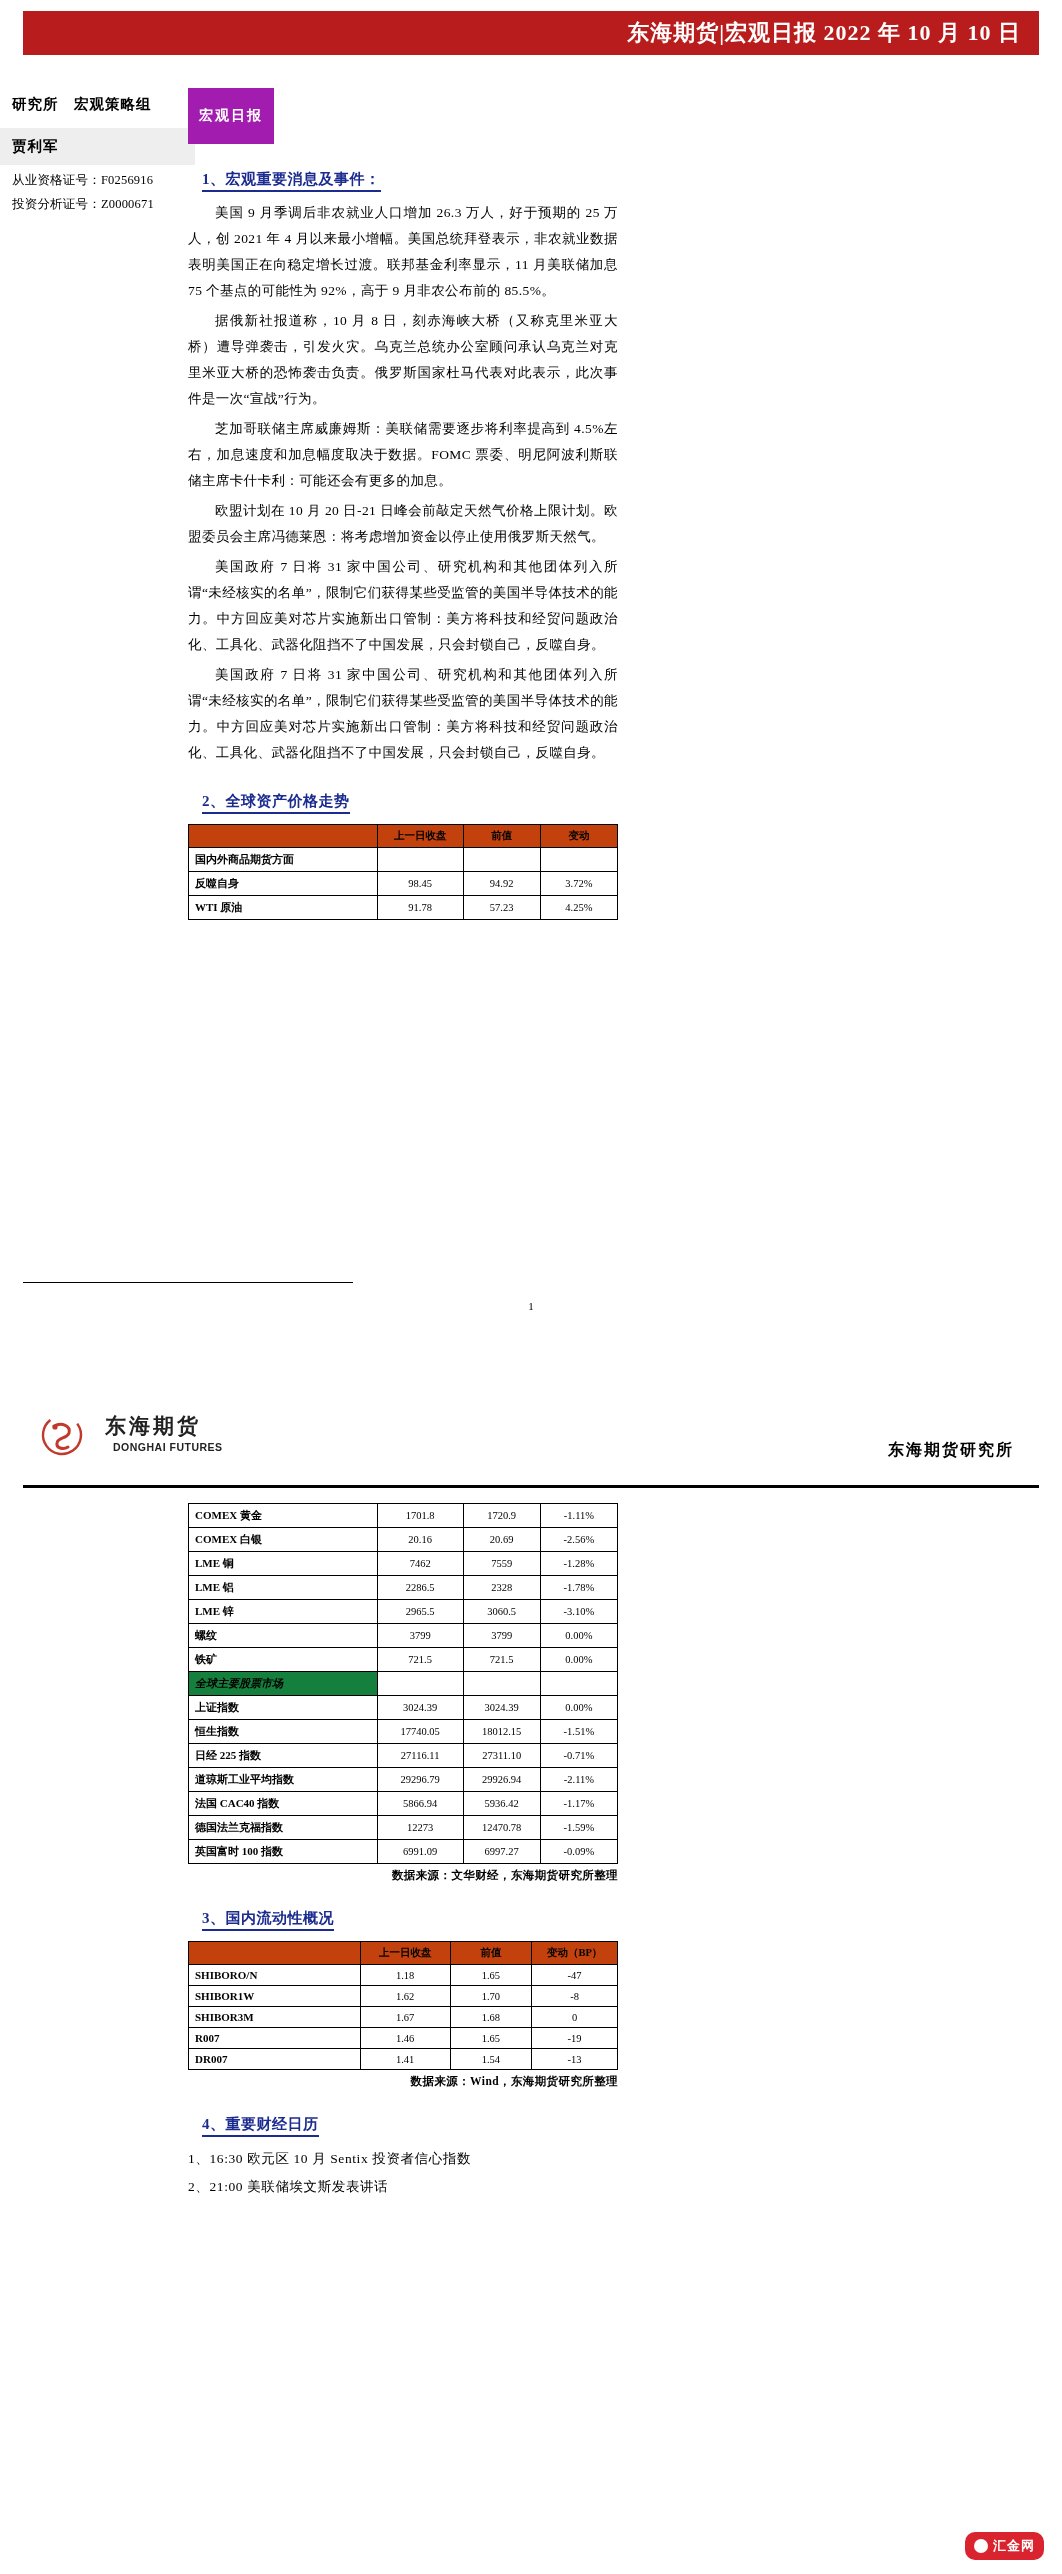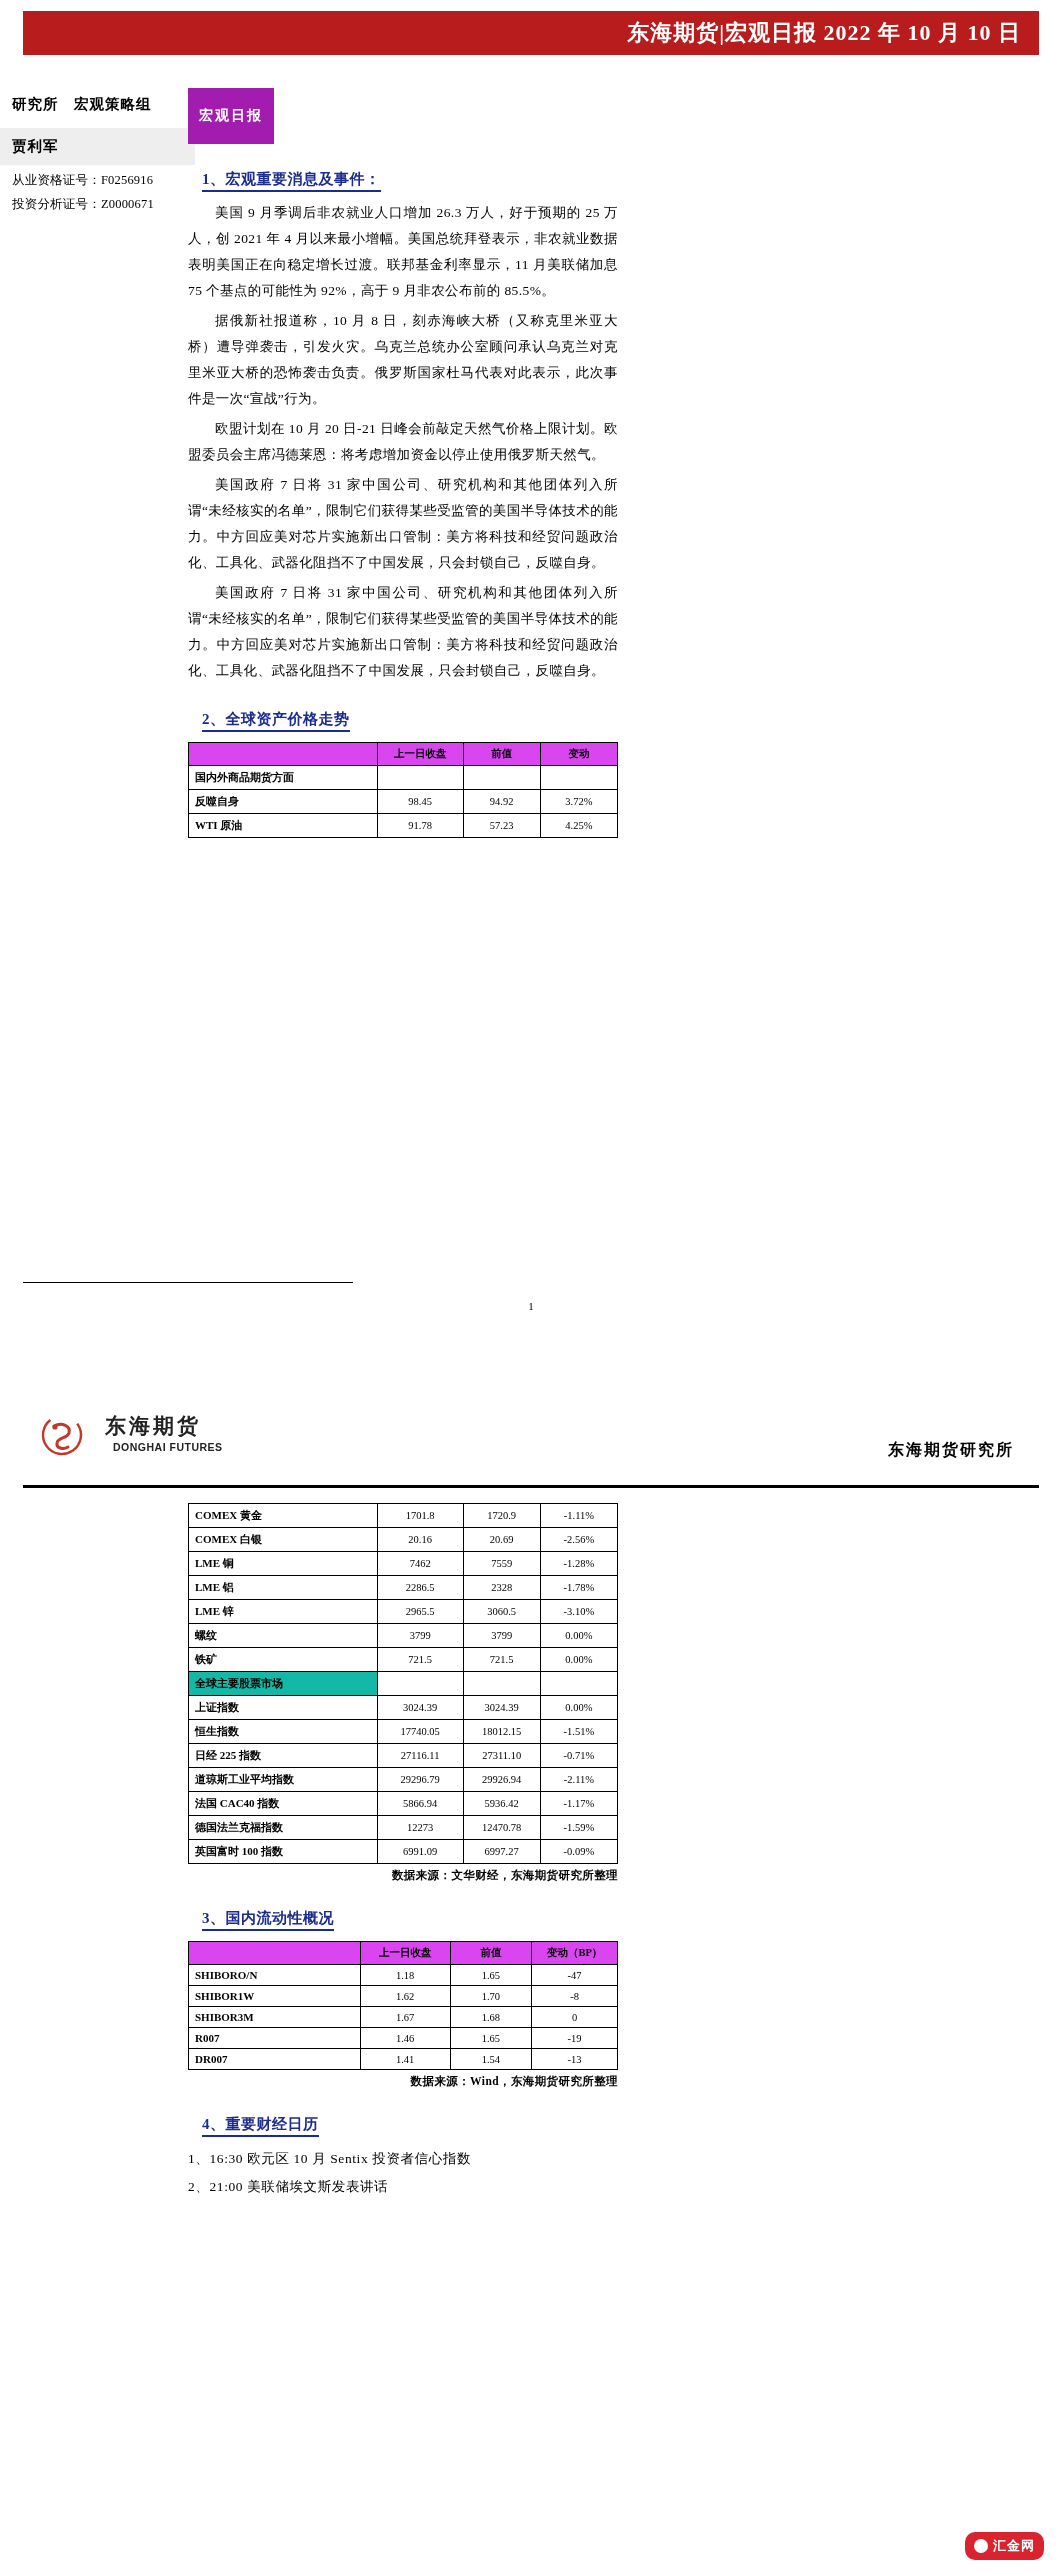--- a/index.html
+++ b/index.html
@@ -64,25 +64,25 @@
 
   
   table.dt {
     border-collapse:collapse; width:430px; margin-top:10px;
     font-size:11px; font-family:"Liberation Serif","DejaVu Serif",serif;
   }
   table.dt td, table.dt th {
     border:1px solid #000; padding:4px 6px; height:21px;
   }
   table.dt th {
-    background:#d946ef; font-weight:bold; text-align:center; font-size:10.5px;
+    background:#c2410c; font-weight:bold; text-align:center; font-size:10.5px;
   }
   table.dt td.nm { text-align:left; font-weight:bold; font-size:11px; }
   table.dt td.v { text-align:center; font-size:10.5px; }
-  td.grp { background:#14b8a6; font-weight:bold; }
+  td.grp { background:#15803d; font-weight:bold;font-style:italic; }
 
   .src-note {
     text-align:right; font-size:11.5px; font-weight:bold;
     width:430px; margin-top:4px; letter-spacing:0.4px;
   }
 
   .pagenum {
     position:absolute; left:0; right:0; top:1300px; text-align:center;
     font-size:11px;
   }
@@ -136,20 +136,21 @@
   <div class="body-col">
 
     <span class="badge">宏观日报</span>
 
     <div class="sec-wrap">
       <span class="sec-head">1、宏观重要消息及事件：</span>
     </div>
 
     <p class="para">美国 9 月季调后非农就业人口增加 26.3 万人，好于预期的 25 万人，创 2021 年 4 月以来最小增幅。美国总统拜登表示，非农就业数据表明美国正在向稳定增长过渡。联邦基金利率显示，11 月美联储加息 75 个基点的可能性为 92%，高于 9 月非农公布前的 85.5%。</p>
     <p class="para">据俄新社报道称，10 月 8 日，刻赤海峡大桥（又称克里米亚大桥）遭导弹袭击，引发火灾。乌克兰总统办公室顾问承认乌克兰对克里米亚大桥的恐怖袭击负责。俄罗斯国家杜马代表对此表示，此次事件是一次“宣战”行为。</p>
+    <p class="para">芝加哥联储主席威廉姆斯：美联储需要逐步将利率提高到 4.5%左右，加息速度和加息幅度取决于数据。FOMC 票委、明尼阿波利斯联储主席卡什卡利：可能还会有更多的加息。</p>
     <p class="para">欧盟计划在 10 月 20 日-21 日峰会前敲定天然气价格上限计划。欧盟委员会主席冯德莱恩：将考虑增加资金以停止使用俄罗斯天然气。</p>
     <p class="para">美国政府 7 日将 31 家中国公司、研究机构和其他团体列入所谓“未经核实的名单”，限制它们获得某些受监管的美国半导体技术的能力。中方回应美对芯片实施新出口管制：美方将科技和经贸问题政治化、工具化、武器化阻挡不了中国发展，只会封锁自己，反噬自身。</p>
     <p class="para">美国政府 7 日将 31 家中国公司、研究机构和其他团体列入所谓“未经核实的名单”，限制它们获得某些受监管的美国半导体技术的能力。中方回应美对芯片实施新出口管制：美方将科技和经贸问题政治化、工具化、武器化阻挡不了中国发展，只会封锁自己，反噬自身。</p>
 
     <div class="sec-wrap">
       <span class="sec-head">2、全球资产价格走势</span>
     </div>
 
     <table class="dt">
       <thead>

